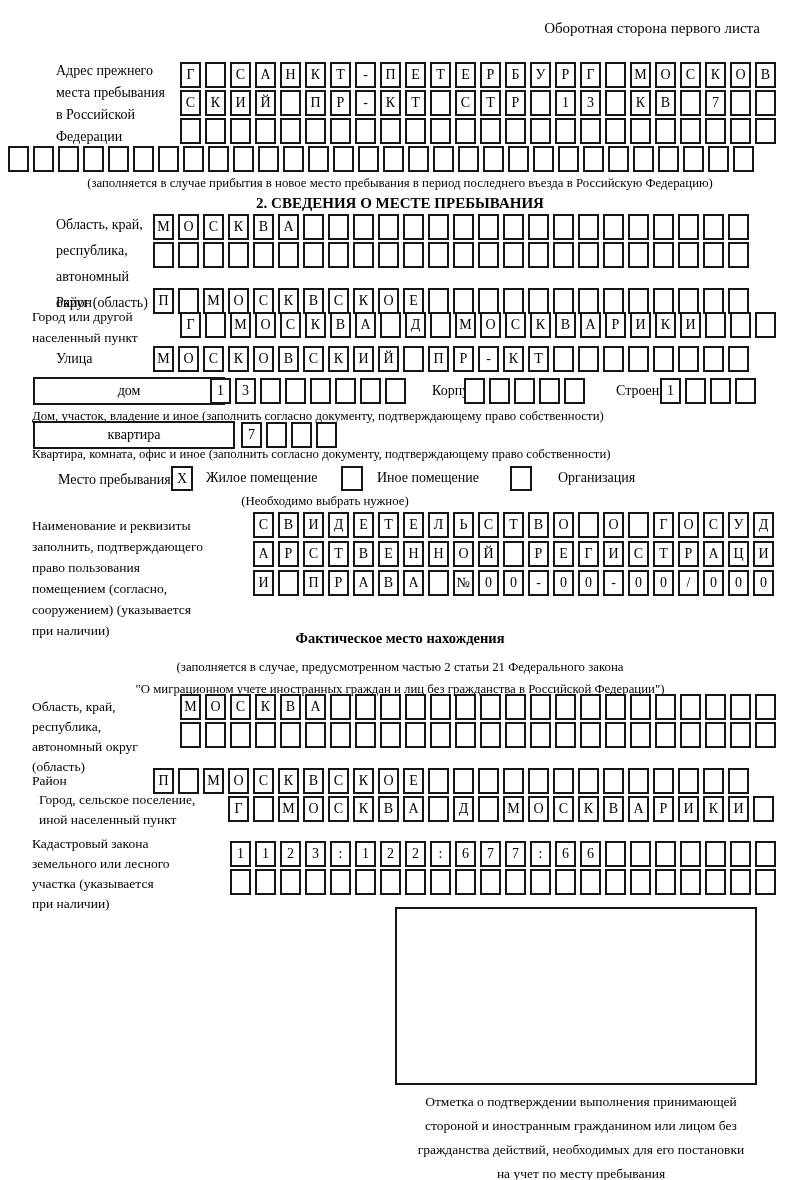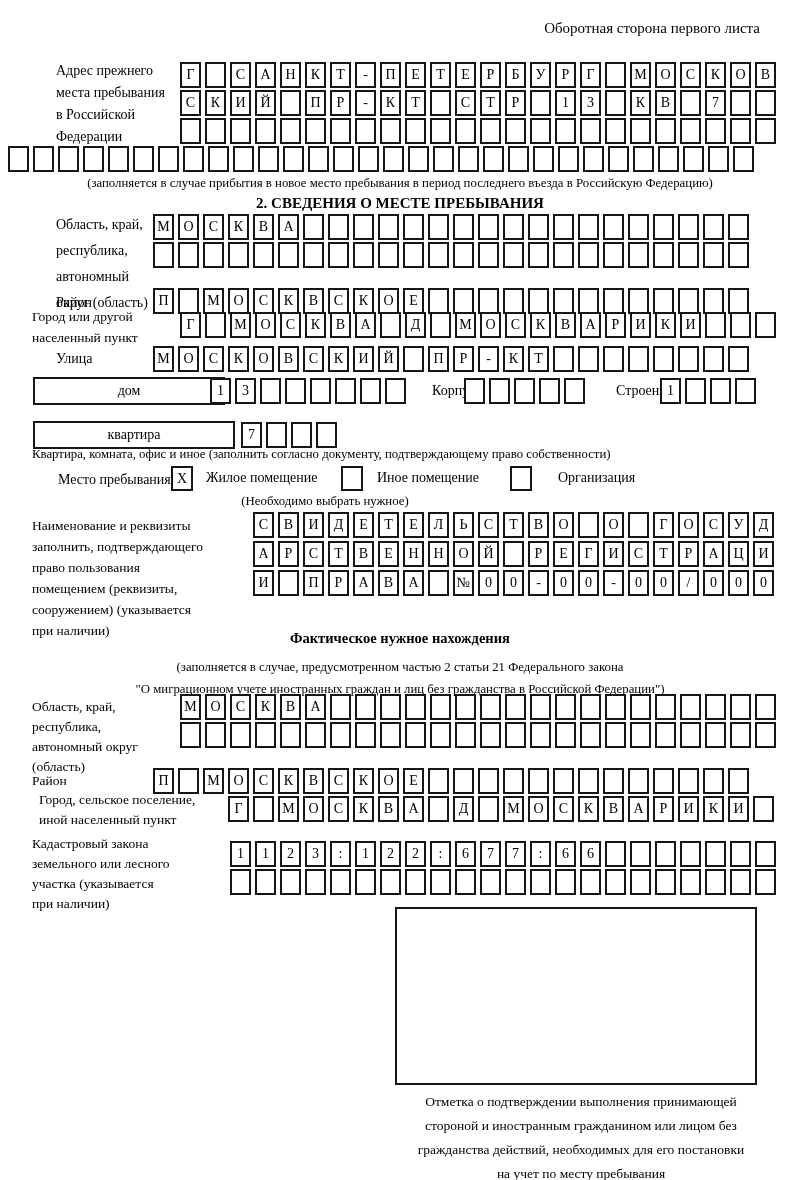--- a/index.html
+++ b/index.html
@@ -316,20 +316,21 @@
       <span class="cell"></span>
       <span class="cell"></span>
     </div>
   <div class="abs lbl" style="left:592px;top:378px;line-height:26px;">Строение</div>
   <div class="cell-row" style="left:660px;top:378px;">
       <span class="cell">1</span>
       <span class="cell"></span>
       <span class="cell"></span>
       <span class="cell"></span>
     </div>
+  <div class="abs small" style="left:32px;top:409px;width:760px;">Дом, участок, владение и иное (заполнить согласно документу, подтверждающему право собственности)</div>
 
   <div class="abs boxfield" style="left:33px;top:421px;width:202px;height:28px;">квартира</div>
   <div class="cell-row" style="left:241px;top:422px;">
       <span class="cell">7</span>
       <span class="cell"></span>
       <span class="cell"></span>
       <span class="cell"></span>
     </div>
   <div class="abs small" style="left:32px;top:447px;width:760px;">Квартира, комната, офис и иное (заполнить согласно документу, подтверждающему право собственности)</div>
 
@@ -339,21 +340,21 @@
   <div class="abs checkbox" style="left:341px;top:466px;"></div>
   <div class="abs opt-label" style="left:377px;top:470px;">Иное помещение</div>
   <div class="abs checkbox" style="left:510px;top:466px;"></div>
   <div class="abs opt-label" style="left:558px;top:470px;">Организация</div>
   <div class="abs small center" style="left:125px;top:494px;width:400px;">(Необходимо выбрать нужное)</div>
 
   <div class="abs lbl2" style="left:32px;top:515px;width:215px;">
       <div>Наименование и реквизиты</div>
       <div>заполнить, подтверждающего</div>
       <div>право пользования</div>
-      <div>помещением (реквизиты,</div>
+      <div>помещением (согласно,</div>
       <div>сооружением) (указывается</div>
       <div>при наличии)</div>
     </div>
   <div class="cell-row" style="left:253px;top:512px;">
       <span class="cell">С</span>
       <span class="cell">В</span>
       <span class="cell">И</span>
       <span class="cell">Д</span>
       <span class="cell">Е</span>
       <span class="cell">Т</span>
@@ -413,21 +414,21 @@
       <span class="cell">0</span>
       <span class="cell">-</span>
       <span class="cell">0</span>
       <span class="cell">0</span>
       <span class="cell">/</span>
       <span class="cell">0</span>
       <span class="cell">0</span>
       <span class="cell">0</span>
     </div>
 
-  <div class="abs heading2" style="left:0;top:630px;">Фактическое нужное нахождения</div>
+  <div class="abs heading2" style="left:0;top:630px;">Фактическое место нахождения</div>
   <div class="abs small center" style="left:0;top:656px;width:800px;line-height:22px;">
       <div>(заполняется в случае, предусмотренном частью 2 статьи 21 Федерального закона</div>
       <div>"О миграционном учете иностранных граждан и лиц без гражданства в Российской Федерации")</div>
     </div>
 
   <div class="abs lbl3" style="left:32px;top:697px;width:150px;">
       <div>Область, край,</div>
       <div>республика,</div>
       <div>автономный округ</div>
       <div>(область)</div>

